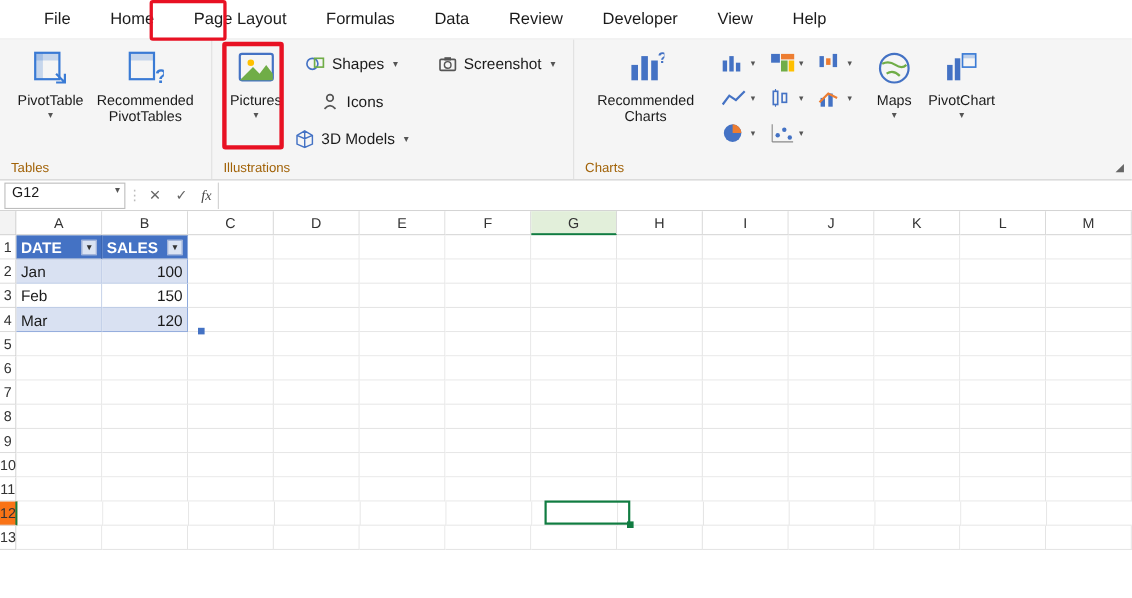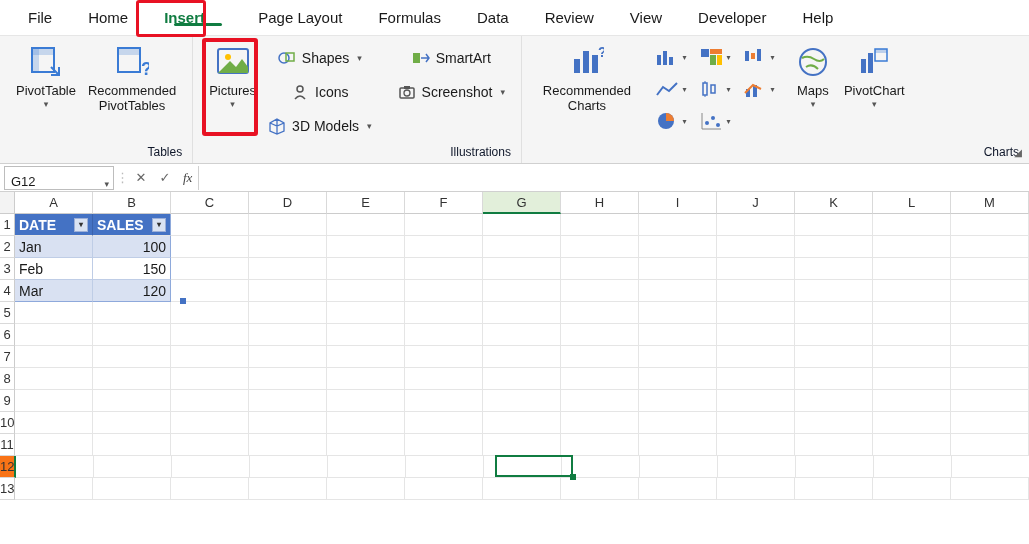--- a/index.html
+++ b/index.html
@@ -12,21 +12,21 @@
     width: 1029px;
     height: 544px;
     overflow: hidden;
   }
   
   .tabs {
     display: flex;
     align-items: center;
     height: 36px;
     background: #ffffff;
-    padding: 0 10px;
+    padding: 0 22px;
     border-bottom: 1px solid #e6e6e6;
   }
   .tab {
     padding: 8px 18px;
     font-size: 15px;
     cursor: pointer;
     color: #1a1a1a;
   }
   .tab.active {
     color: #107c41;
@@ -52,22 +52,22 @@
     display: flex;
     flex-direction: column;
     padding: 6px 10px 0 10px;
     border-right: 1px solid #e0e0e0;
     position: relative;
   }
   .group:last-child { border-right: none; }
   .group-body { flex: 1; display: flex; }
   .group-label {
     font-size: 12px;
-    color: #0f172a;
-    text-align: right;
+    color: #a16207;
+    text-align: left;
     padding: 2px 0 4px 0;
   }
 
   .big-btn {
     display: flex;
     flex-direction: column;
     align-items: center;
     justify-content: flex-start;
     width: auto;
     min-width: 50px;
@@ -115,21 +115,21 @@
     top:38px; left:202px; width:56px; height:98px; pointer-events:none;
   }
 
   
   .formula-row {
     display:flex; align-items:center; height:28px; border-bottom:1px solid #d0d0d0;
     background:#fff;
   }
   .name-box {
     width:110px; height:24px; border:1px solid #bdbdbd; margin:0 2px 0 4px;
-    display:flex; align-items:flex-end; justify-content:space-between;
+    display:flex; align-items:flex-start; justify-content:space-between;
     padding:0 4px 0 6px; font-size:13px; background:#fff;
   }
   .name-box .dd{font-size:9px;color:#555;}
   .fx-btn { width:24px;height:24px;display:flex;align-items:center;justify-content:center;
     color:#666;font-size:13px;cursor:pointer;}
   .fx-sep{ color:#bbb; margin:0 0px; }
   .fx-label { font-style:italic; font-family: "Cambria Math", serif; color:#444; padding:0 6px;}
   .formula-input{ flex:1; height:24px; border:none; border-left:1px solid #d0d0d0;
     padding:0 6px; font-size:13px; outline:none;}
 
@@ -173,30 +173,26 @@
   .active-cell-handle{
     position:absolute; width:6px; height:6px; background:#107c41; pointer-events:none;
   }
 </style>
 </head>
 <body>
 
 <div class="tabs">
   <div class="tab">File</div>
   <div class="tab">Home</div>
-  <div class="tab active">
-    <span>Insert</span>
-    <div class="tab-underline"></div>
-  </div>
   <div class="tab">Page Layout</div>
   <div class="tab">Formulas</div>
   <div class="tab">Data</div>
   <div class="tab">Review</div>
+  <div class="tab">Developer</div>
   <div class="tab">View</div>
-  <div class="tab">Developer</div>
   <div class="tab">Help</div>
 </div>
 
 <div class="ribbon">
 
   <div class="group">
     <div class="group-body">
       <div class="big-btn">
         <div class="icon-slot">
           <svg width="34" height="34">
@@ -261,29 +257,20 @@
           <span class="mini-icon">
             <svg width="18" height="18">
                 <path d="M9 2 L16 6 L16 14 L9 17 L2 14 L2 6 Z M9 2 L9 17 M2 6 L9 9 L16 6" fill="none" stroke="#4472c4" stroke-width="1.3"></path>
               </svg>
           </span>
           <span>3D Models</span>
           <span class="caret">▾</span>
         </div>
       </div>
       <div class="stack" style="margin-left:14px">
-        <div class="small-btn">
-          <span class="mini-icon">
-            <svg width="18" height="18">
-                <rect x="1" y="4" width="7" height="10" fill="#70ad47"></rect>
-                <path d="M9 9 L17 9 M14 5 L17 9 L14 13" fill="none" stroke="#4472c4" stroke-width="1.5"></path>
-              </svg>
-          </span>
-          <span>SmartArt</span>
-        </div>
         <div class="small-btn">
           <span class="mini-icon">
             <svg width="18" height="18">
                 <rect x="2" y="5" width="14" height="10" rx="1" fill="none" stroke="#555" stroke-width="1.5"></rect>
                 <circle cx="9" cy="10" r="3" fill="none" stroke="#555" stroke-width="1.3"></circle>
                 <rect x="6" y="3" width="6" height="3" fill="#555"></rect>
               </svg>
           </span>
           <span>Screenshot</span>
           <span class="caret">▾</span>

